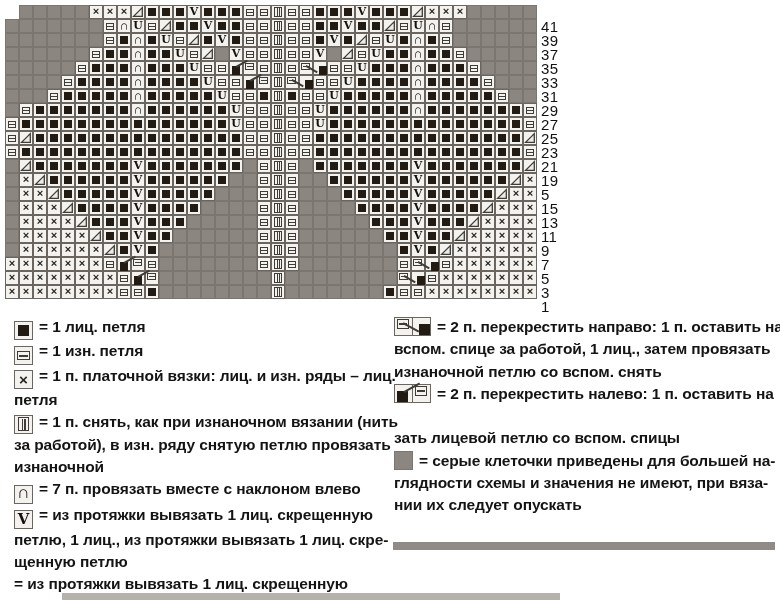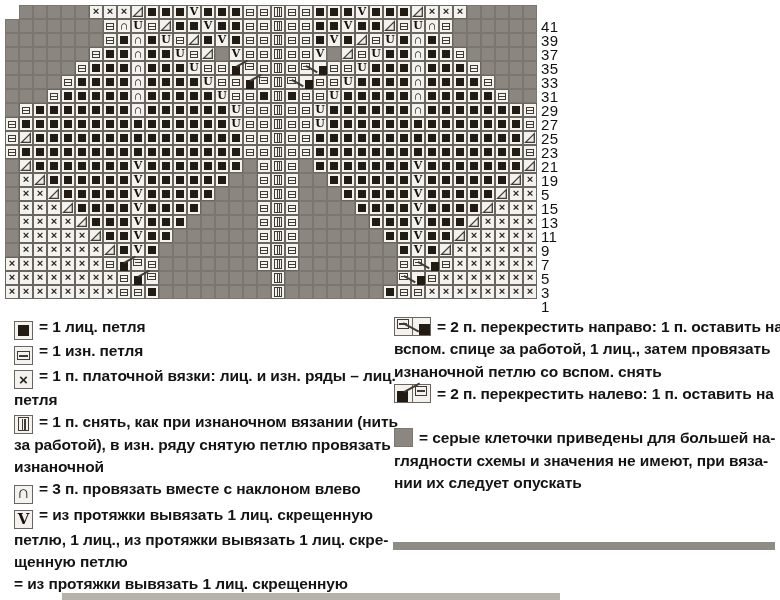--- a/index.html
+++ b/index.html
@@ -2463,21 +2463,21 @@
             <div class="slip">
               <div class="vl" style="left: 28%;"></div>
               <div class="vl" style="left: 60%;"></div>
             </div>
           </div>
         </span><span>= 1 п. снять, как при изнаночном вязании (нить</span><br><span>за работой), в изн. ряду снятую петлю провязать</span><br><span>изнаночной</span></div>
       <div class="li"><span class="sym">
           <div class="cell">
             <span class="tn">∩</span>
           </div>
-        </span><span>= 3 п. провязать вместе с наклоном влево</span></div>
+        </span><span>= 7 п. провязать вместе с наклоном влево</span></div>
       <div class="li"><span class="sym">
           <div class="cell">
             <span class="tv">V</span>
           </div>
         </span><span>= из протяжки вывязать 1 лиц. скрещенную</span><br><span>петлю, 1 лиц., из протяжки вывязать 1 лиц. скре-</span><br><span>щенную петлю</span></div>
       <div class="li"><span>= из протяжки вывязать 1 лиц. скрещенную</span><br></div>
     </div>
   <div id="legend-right" class="legend">
       <div class="li"><span class="sym">
           <div class="cell">
@@ -2493,20 +2493,20 @@
       <div class="li"><span class="sym">
           <div class="cell">
             <div class="blk pos-bl"></div>
             <div class="cline" style="left: 0.45em; top: 0.3em; transform: rotate(-29deg);"></div>
           </div>
           <div class="cell">
             <div class="mini pos-tl">
               <div class="hl"></div>
             </div>
           </div>
-        </span><span>= 2 п. перекрестить налево: 1 п. оставить на</span><br><br></div>
+        </span><span>= 2 п. перекрестить налево: 1 п. оставить на</span><br><br><span>зать лицевой петлю со вспом. спицы</span></div>
       <div class="li"><span class="sym">
           <div class="cell g"></div>
         </span><span>= серые клеточки приведены для большей на-</span><br><span>глядности схемы и значения не имеют, при вяза-</span><br><span>нии их следует опускать</span></div>
     </div>
   <div class="bar abs" style="left:393px;top:542px;width:382px;height:8px;background:#8f8b85"></div>
   <div class="bar abs" style="left:62px;top:593px;width:498px;height:7px;background:#b5b1ab"></div>
 </div>
 
 </body></html>

